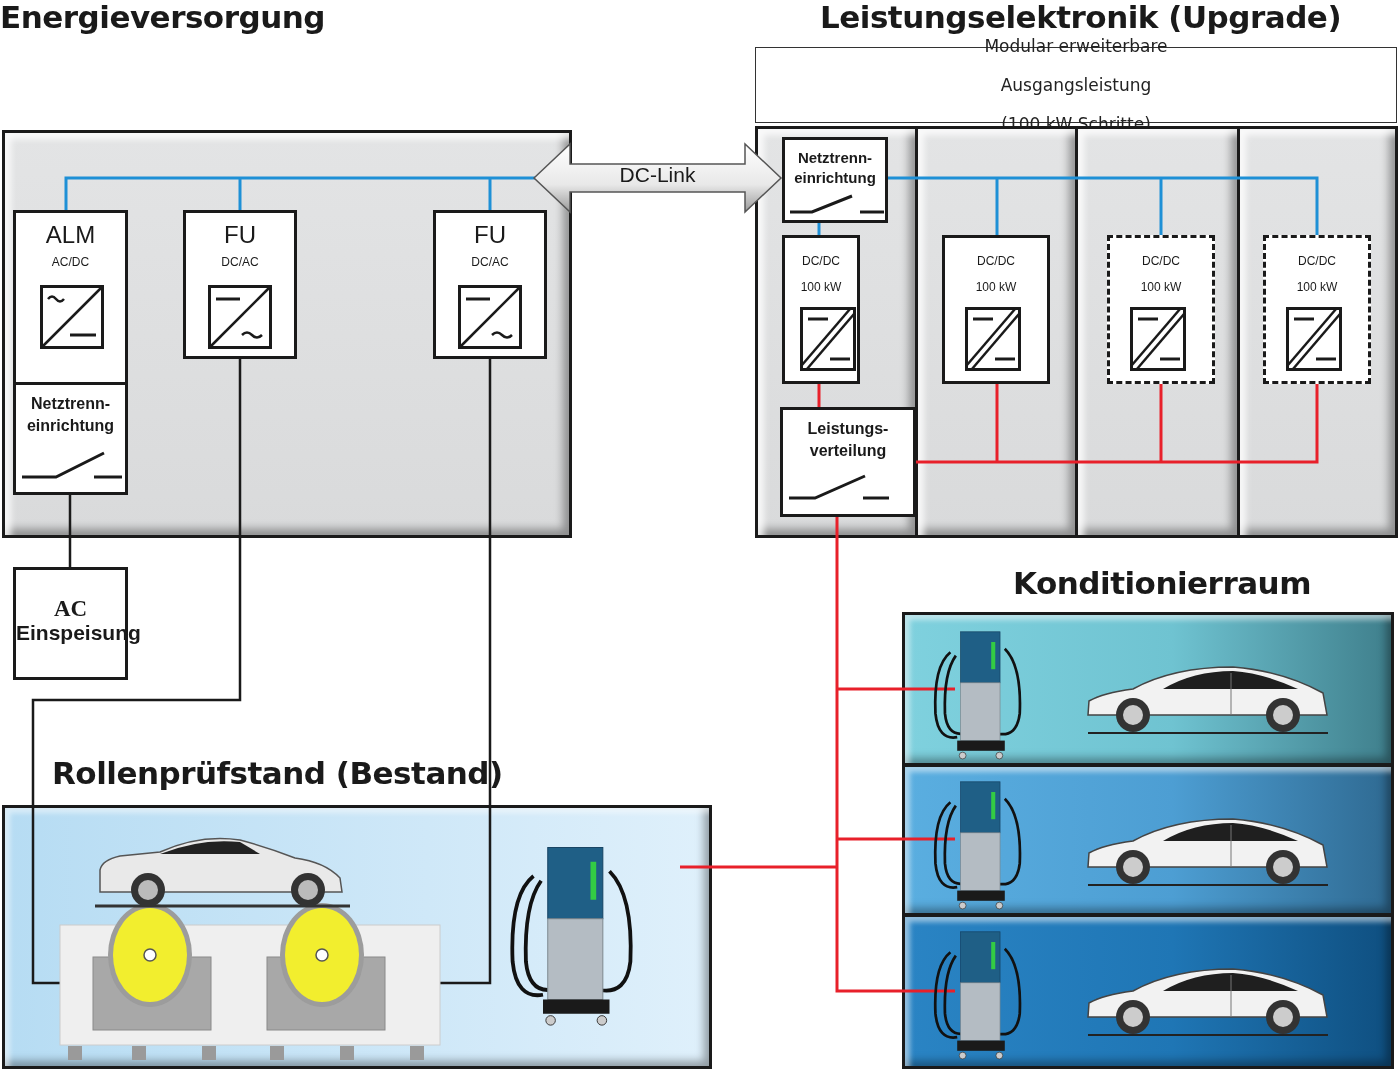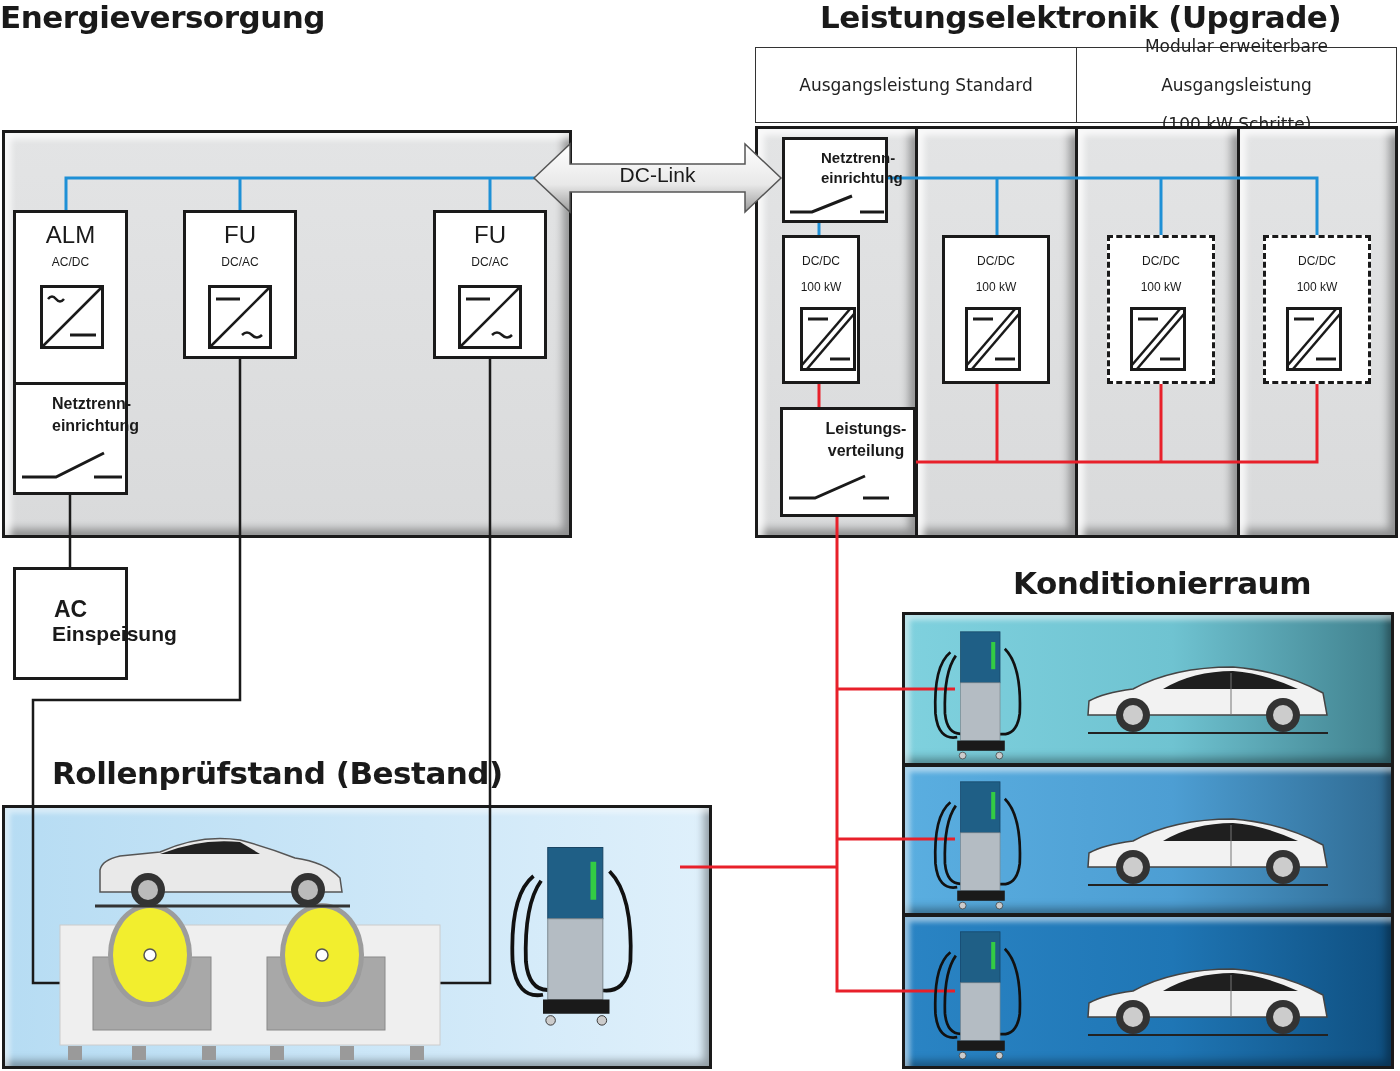--- a/index.html
+++ b/index.html
@@ -4,37 +4,36 @@
 <style>
   html,body{margin:0;padding:0;background:#fff;}
   body{width:1400px;height:1071px;position:relative;overflow:hidden;font-family:"Liberation Sans",sans-serif;}
   .abs{position:absolute;}
   .title{font-family:"DejaVu Sans",sans-serif;font-weight:bold;color:#1a1a1a;font-size:31px;line-height:42px;letter-spacing:-0.5px;}
   .panel{position:absolute;background:linear-gradient(180deg,#e3e4e5 0%,#d9dadb 100%);border:3px solid #1a1a1a;box-shadow:inset 6px 6px 6px rgba(255,255,255,0.8),inset -6px -6px 8px rgba(0,0,0,0.35);box-sizing:border-box;}
   .box{position:absolute;background:#fff;border:3px solid #1a1a1a;box-sizing:border-box;text-align:center;}
   .box.dashed{border:3px dashed #1a1a1a;}
   .lbl-lg{font-size:24px;color:#1a1a1a;line-height:28px;}
   .lbl-md{font-size:12px;color:#1a1a1a;line-height:26px;}
-  .lbl-b{font-size:16px;font-weight:bold;color:#1a1a1a;line-height:22px;margin-left:36px;}
+  .lbl-b{font-size:16px;font-weight:bold;color:#1a1a1a;line-height:22px;}
   .sym{position:absolute;}
   .header-table{position:absolute;border:1.5px solid #333;box-sizing:border-box;display:flex;font-family:"DejaVu Sans",sans-serif;font-size:17px;color:#222;}
   .header-table .cell{display:flex;align-items:center;justify-content:center;text-align:center;line-height:25px;}
   .room{position:absolute;border:3px solid #1a1a1a;box-sizing:border-box;box-shadow:inset 5px 5px 5px rgba(255,255,255,0.5),inset -5px -5px 8px rgba(0,0,0,0.35);}
   svg.wires{position:absolute;left:0;top:0;}
 </style>
 </head>
 <body>
 
 <div class="abs title" style="left:0;top:-4px;">
   <div>Energieversorgung</div>
 </div>
 <div class="abs title" style="left:820px;top:-4px;">Leistungselektronik (Upgrade)</div>
 
 <div class="header-table" style="left:755px;top:47px;width:642px;height:76px;">
-  <div class="cell" style="width:320px;border-right:1.5px solid #333;">Ausgangsleistung Standard</div>
   <div class="cell" style="flex:1;flex-direction:column;gap:14px;">
     <span>Modular erweiterbare</span>
     <span>Ausgangsleistung</span>
     <span>(100 kW Schritte)</span>
   </div>
 </div>
 
 <div class="panel" style="left:2px;top:130px;width:570px;height:408px;"></div>
 
 <div class="panel" style="left:755px;top:126px;width:163px;height:412px;"></div>
@@ -132,21 +131,21 @@
 <div class="box" style="left:13px;top:382px;width:115px;height:113px;">
   <div class="lbl-b" style="margin-top:8px;">Netztrenn-</div>
   <div class="lbl-b">einrichtung</div>
   <svg class="sym" style="left:4px;top:62px;" width="104" height="36">
     <polyline points="2,30 36,30 84,6" stroke="#1a1a1a" stroke-width="3" fill="none"></polyline>
     <line x1="74" y1="30" x2="102" y2="30" stroke="#1a1a1a" stroke-width="3"></line>
   </svg>
 </div>
 
 <div class="box" style="left:13px;top:567px;width:115px;height:113px;">
-  <div style="margin-top:26px;font-size:23px;font-weight:bold;color:#1a1a1a;font-family:Liberation Sans, sans-serif;">AC</div>
+  <div style="margin-top:26px;font-size:23px;font-weight:bold;color:#1a1a1a;font-family:Liberation Serif, serif;">AC</div>
   <div class="lbl-b" style="font-size:21px;">Einspeisung</div>
 </div>
 
 <div class="box" style="left:782px;top:137px;width:106px;height:86px;">
   <div class="lbl-b" style="margin-top:8px;font-size:15px;line-height:20px;">Netztrenn-</div>
   <div class="lbl-b" style="font-size:15px;line-height:20px;">einrichtung</div>
   <svg class="sym" style="left:3px;top:50px;" width="98" height="28">
     <polyline points="2,22 24,22 64,6" stroke="#1a1a1a" stroke-width="3" fill="none"></polyline>
     <line x1="72" y1="22" x2="96" y2="22" stroke="#1a1a1a" stroke-width="3"></line>
   </svg>

